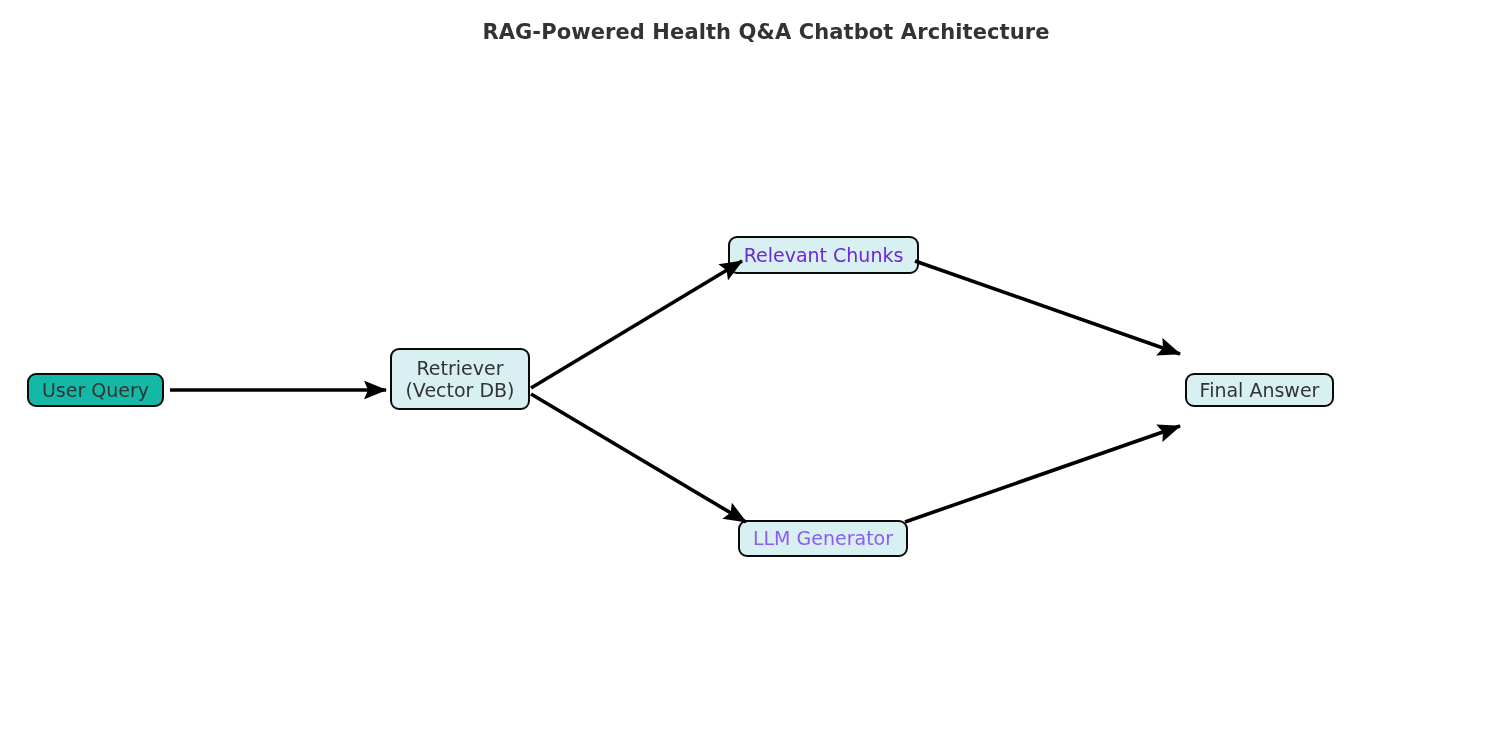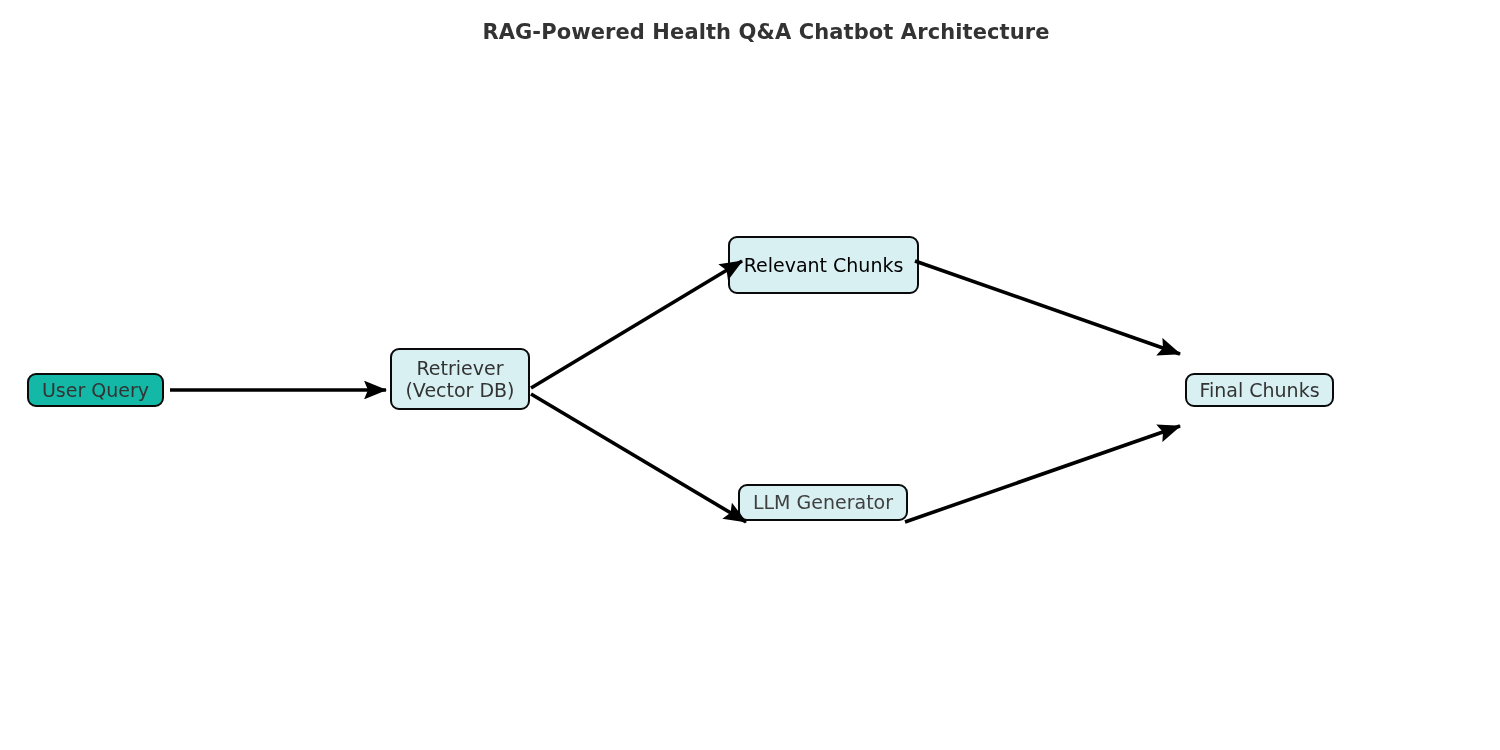--- a/index.html
+++ b/index.html
@@ -77,18 +77,18 @@
         <line x1="531" y1="394" x2="746" y2="522" stroke="#000000" marker-end="url(#arrowhead)"></line>
         <line x1="915" y1="261" x2="1180" y2="354" stroke="#000000" marker-end="url(#arrowhead)"></line>
         <line x1="905" y1="522" x2="1180" y2="426" stroke="#000000" marker-end="url(#arrowhead)"></line>
       </g>
   </svg>
 
   <div id="nodes-group">
       <div class="node" style="left: 27px; top: 373px; width: 137px; height: 34px; background: #14b8a6; border-color: rgb(10, 10, 10); color: rgb(51, 51, 51);">User Query</div>
       <div class="node" style="left: 390px; top: 348px; width: 140px; height: 62px; background: rgb(216, 240, 242); border-color: rgb(10, 10, 10); color: rgb(51, 51, 51);">Retriever
 (Vector DB)</div>
-      <div class="node" style="left: 728px; top: 236px; width: 191px; height: 58px; background: rgb(216, 240, 242); border-color: rgb(10, 10, 10); color: #000000;">Relevant Chunks</div>
-      <div class="node" style="left: 738px; top: 484px; width: 170px; height: 37px; background: rgb(216, 240, 242); border-color: rgb(10, 10, 10); color: #404040;">LLM Generator</div>
-      <div class="node" style="left: 1185px; top: 373px; width: 149px; height: 34px; background: rgb(216, 240, 242); border-color: rgb(10, 10, 10); color: rgb(51, 51, 51);">Final Chunks</div>
+      <div class="node" style="left: 728px; top: 236px; width: 191px; height: 38px; background: rgb(216, 240, 242); border-color: rgb(10, 10, 10); color: #6d28d9;">Relevant Chunks</div>
+      <div class="node" style="left: 738px; top: 520px; width: 170px; height: 37px; background: rgb(216, 240, 242); border-color: rgb(10, 10, 10); color: #8b5cf6;">LLM Generator</div>
+      <div class="node" style="left: 1185px; top: 373px; width: 149px; height: 34px; background: rgb(216, 240, 242); border-color: rgb(10, 10, 10); color: rgb(51, 51, 51);">Final Answer</div>
     </div>
 
 </div>
 
 </body></html>

